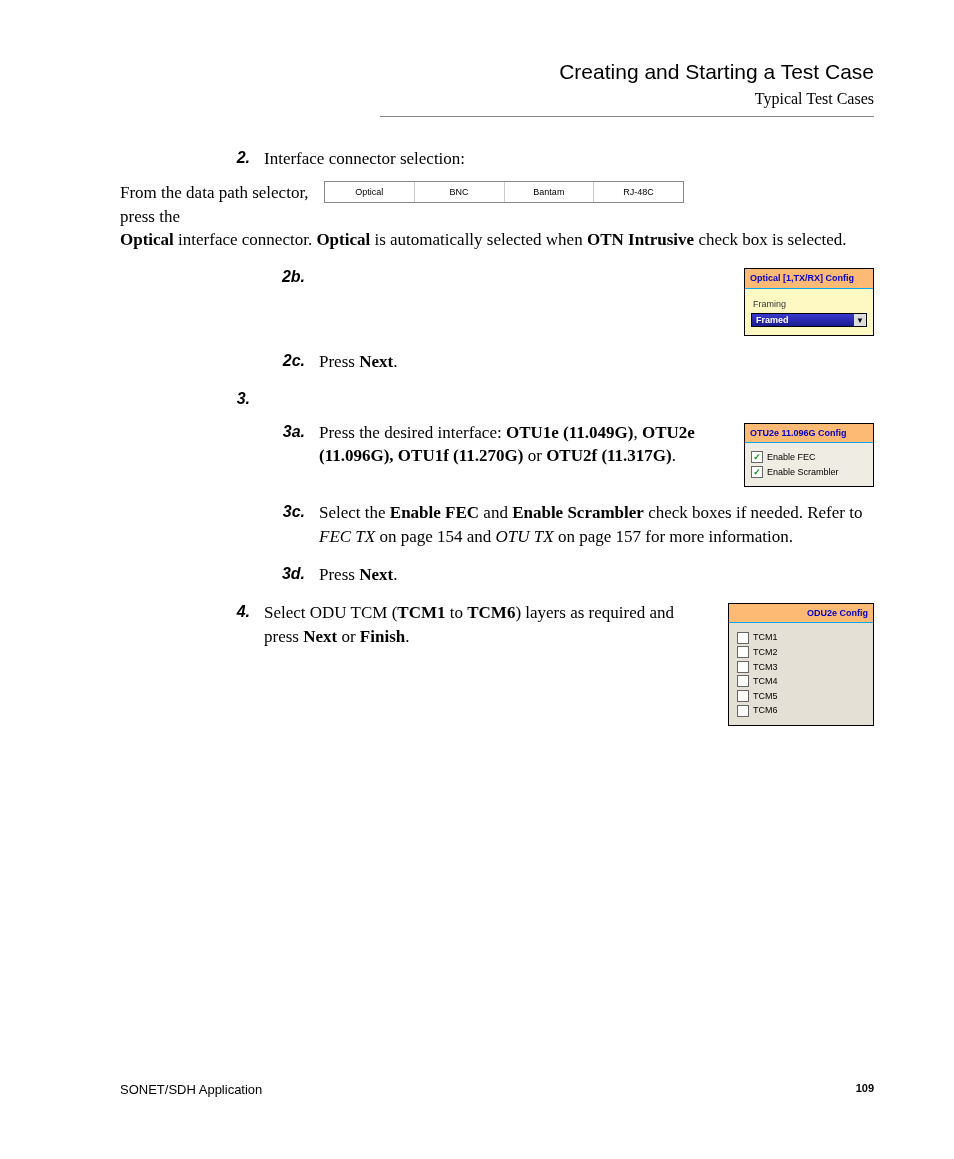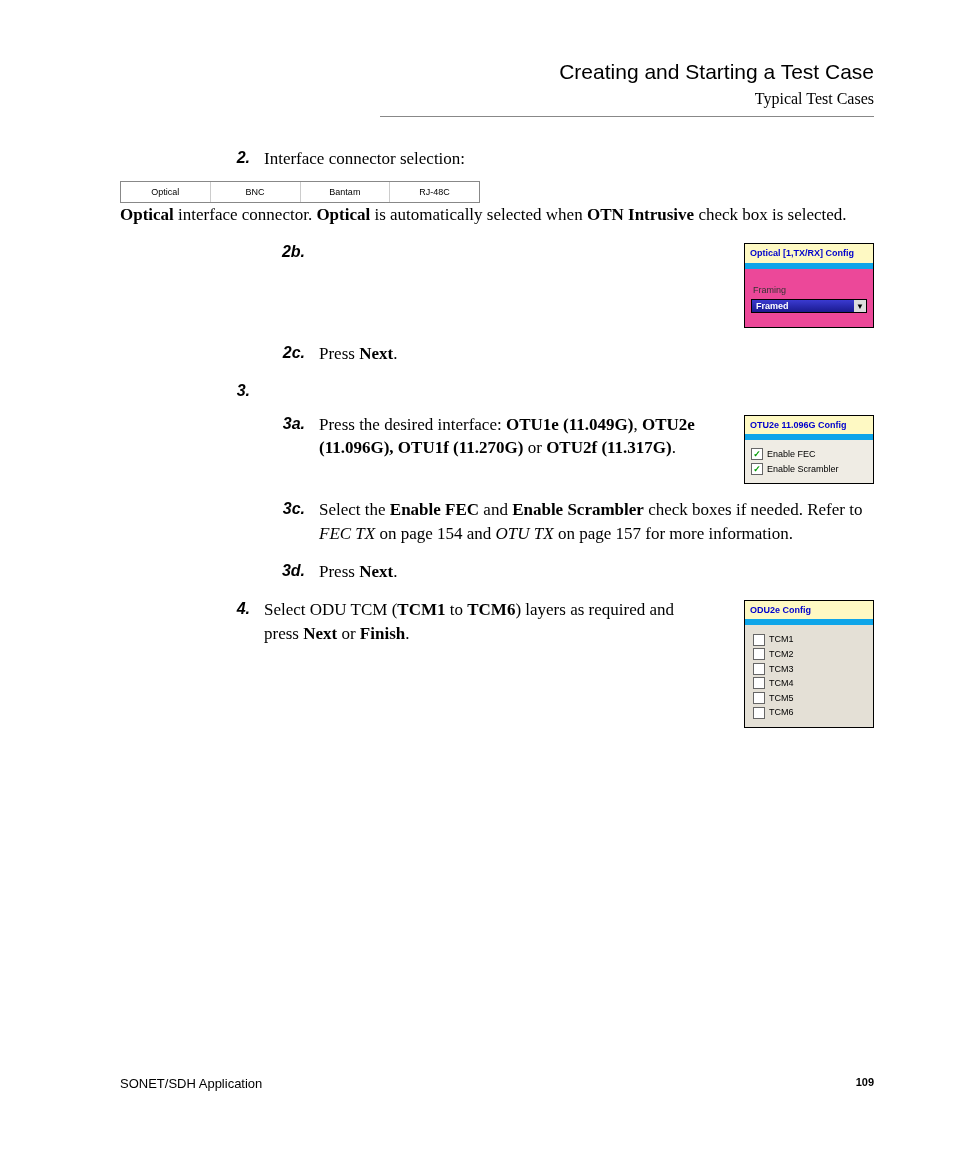--- a/index.html
+++ b/index.html
@@ -107,26 +107,26 @@
     background: #e4e0d6;
     width: 130px;
     flex-shrink: 0;
     box-sizing: border-box;
   }
   .panel-title {
     color: #0000cc;
     font-weight: bold;
     font-size: 9px;
     padding: 3px 5px;
-    border-bottom: 6px solid #0ea5e9;
+    border-bottom: 1px solid #0ea5e9;
+    background: #fdba74;
+  }
+  .panel-body {
+    padding: 8px 6px;
     background: #fef9c3;
-  }
-  .panel-body {
-    padding: 14px 6px;
-    background: #ec4899;
   }
   .panel-body2 {
     padding: 6px 6px;
     background: #efece4;
   }
   .framing-label { font-size: 9px; margin: 1px 0 3px 2px; color:#333; }
   .dropdown {
     display: flex;
     align-items: center;
     border: 1px solid #000;
@@ -151,27 +151,27 @@
   .chk {
     width: 10px; height: 10px;
     border: 1px solid #666;
     background: #fff;
     display:flex; align-items:center; justify-content:center;
     font-size:9px; line-height:1; color:#0a0;
     flex-shrink:0;
   }
   .chk.checked::after { content: "✓"; color:#090; font-weight:bold; }
 
-  .odu-panel { width: 130px; }
+  .odu-panel { width: 146px; text-align: right; }
   .odu-panel .chk { color:#000; }
   .odu-panel .panel-body { background:#e4e0d6; padding:6px 8px; }
 
   .footer {
     position: absolute;
-    bottom: 68px;
+    bottom: 62px;
     left: 120px;
     right: 80px;
     display: flex;
     justify-content: space-between;
     font-size: 13px;
     font-family: Arial, Helvetica, sans-serif;
   }
   .footer .pnum { font-weight: bold; font-size: 11px; }
 
   .float-right-panel {
@@ -193,20 +193,23 @@
   <div class="content">
 
     <div class="step">
       <div class="step-num">2.</div>
       <div class="step-body">Interface connector selection:</div>
     </div>
 
     <div class="substep">
       <div class="substep-body">
         <div class="row-with-fig">
+          <div class="text-col" style="max-width:190px;">
+            <span>From the data path selector, press the </span>
+          </div>
           <div class="fig connector-row">
             <div class="cell">Optical</div>
             <div class="cell">BNC</div>
             <div class="cell">Bantam</div>
             <div class="cell">RJ-48C</div>
           </div>
         </div>
         <div>
           <b>Optical</b><span> interface connector. </span><b>Optical</b><span> is automatically selected when </span><b>OTN Intrusive</b><span> check box is selected.</span>
         </div>

